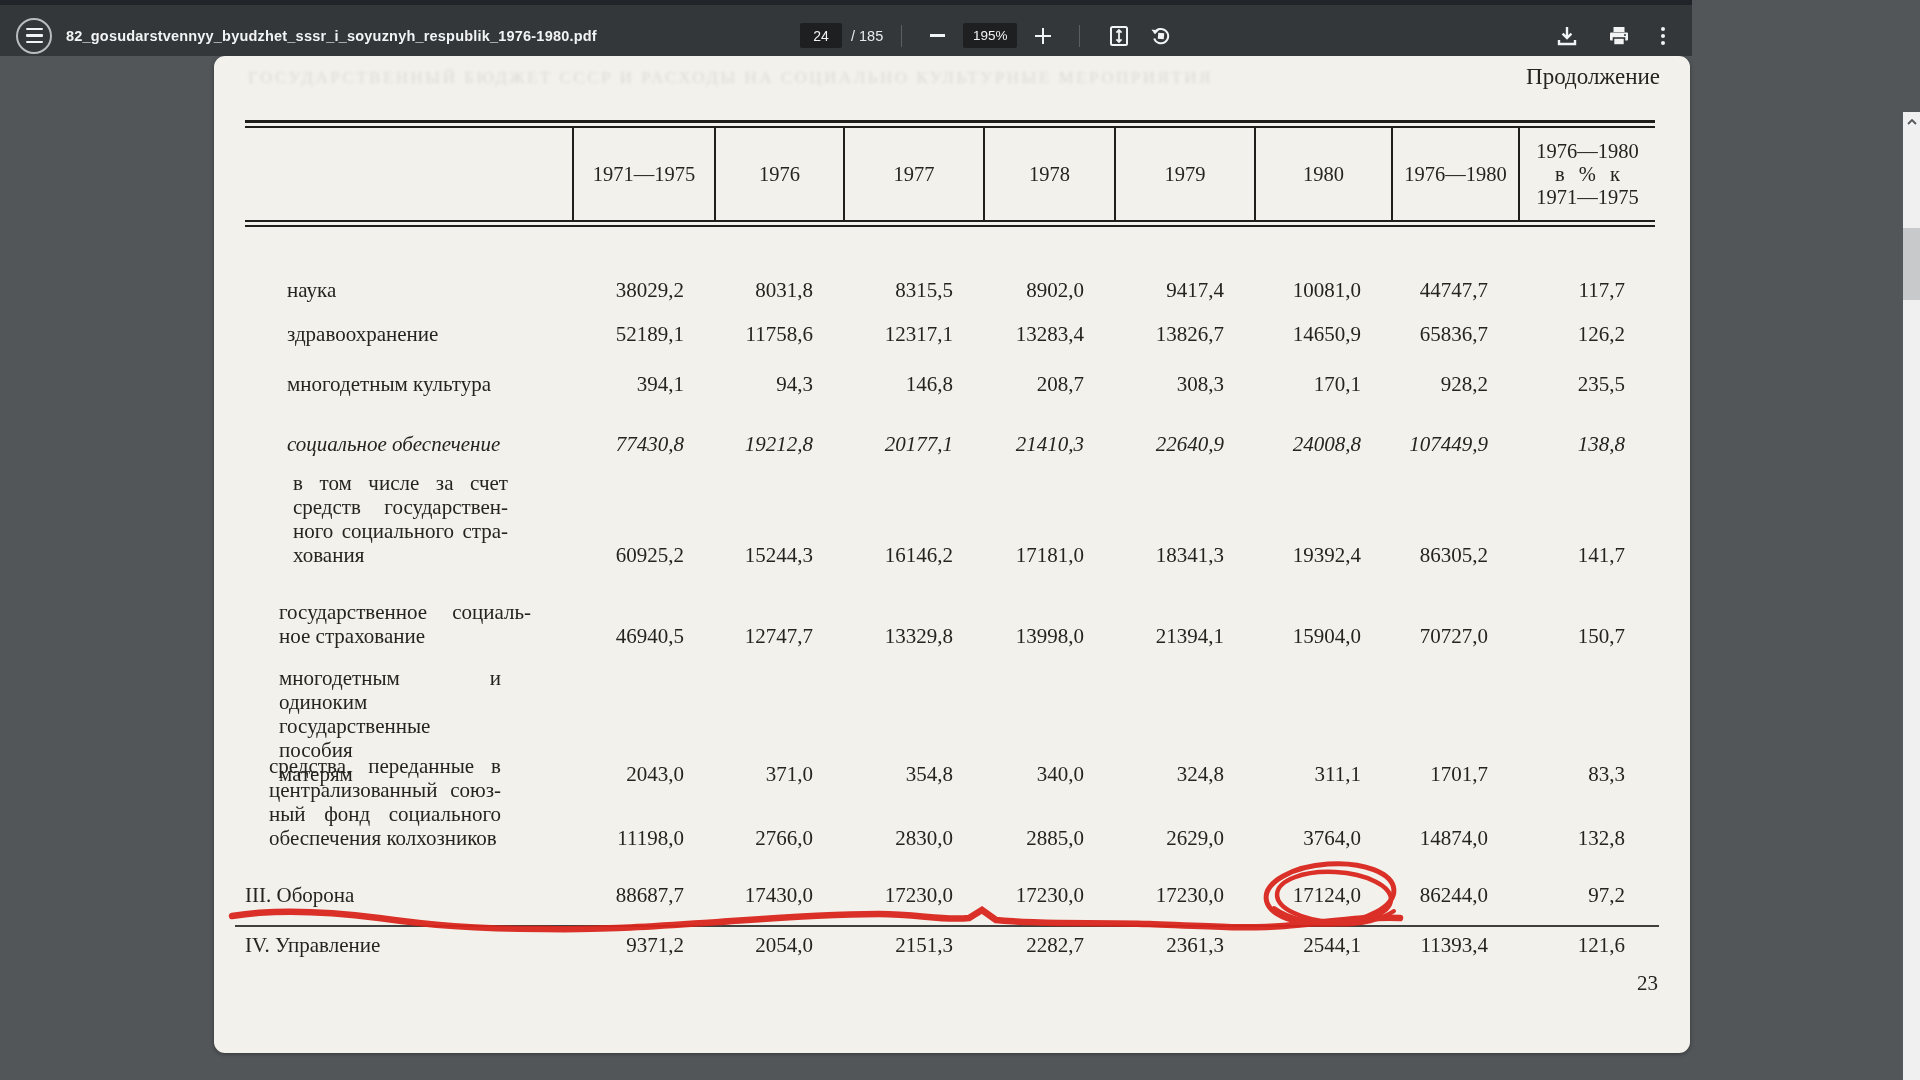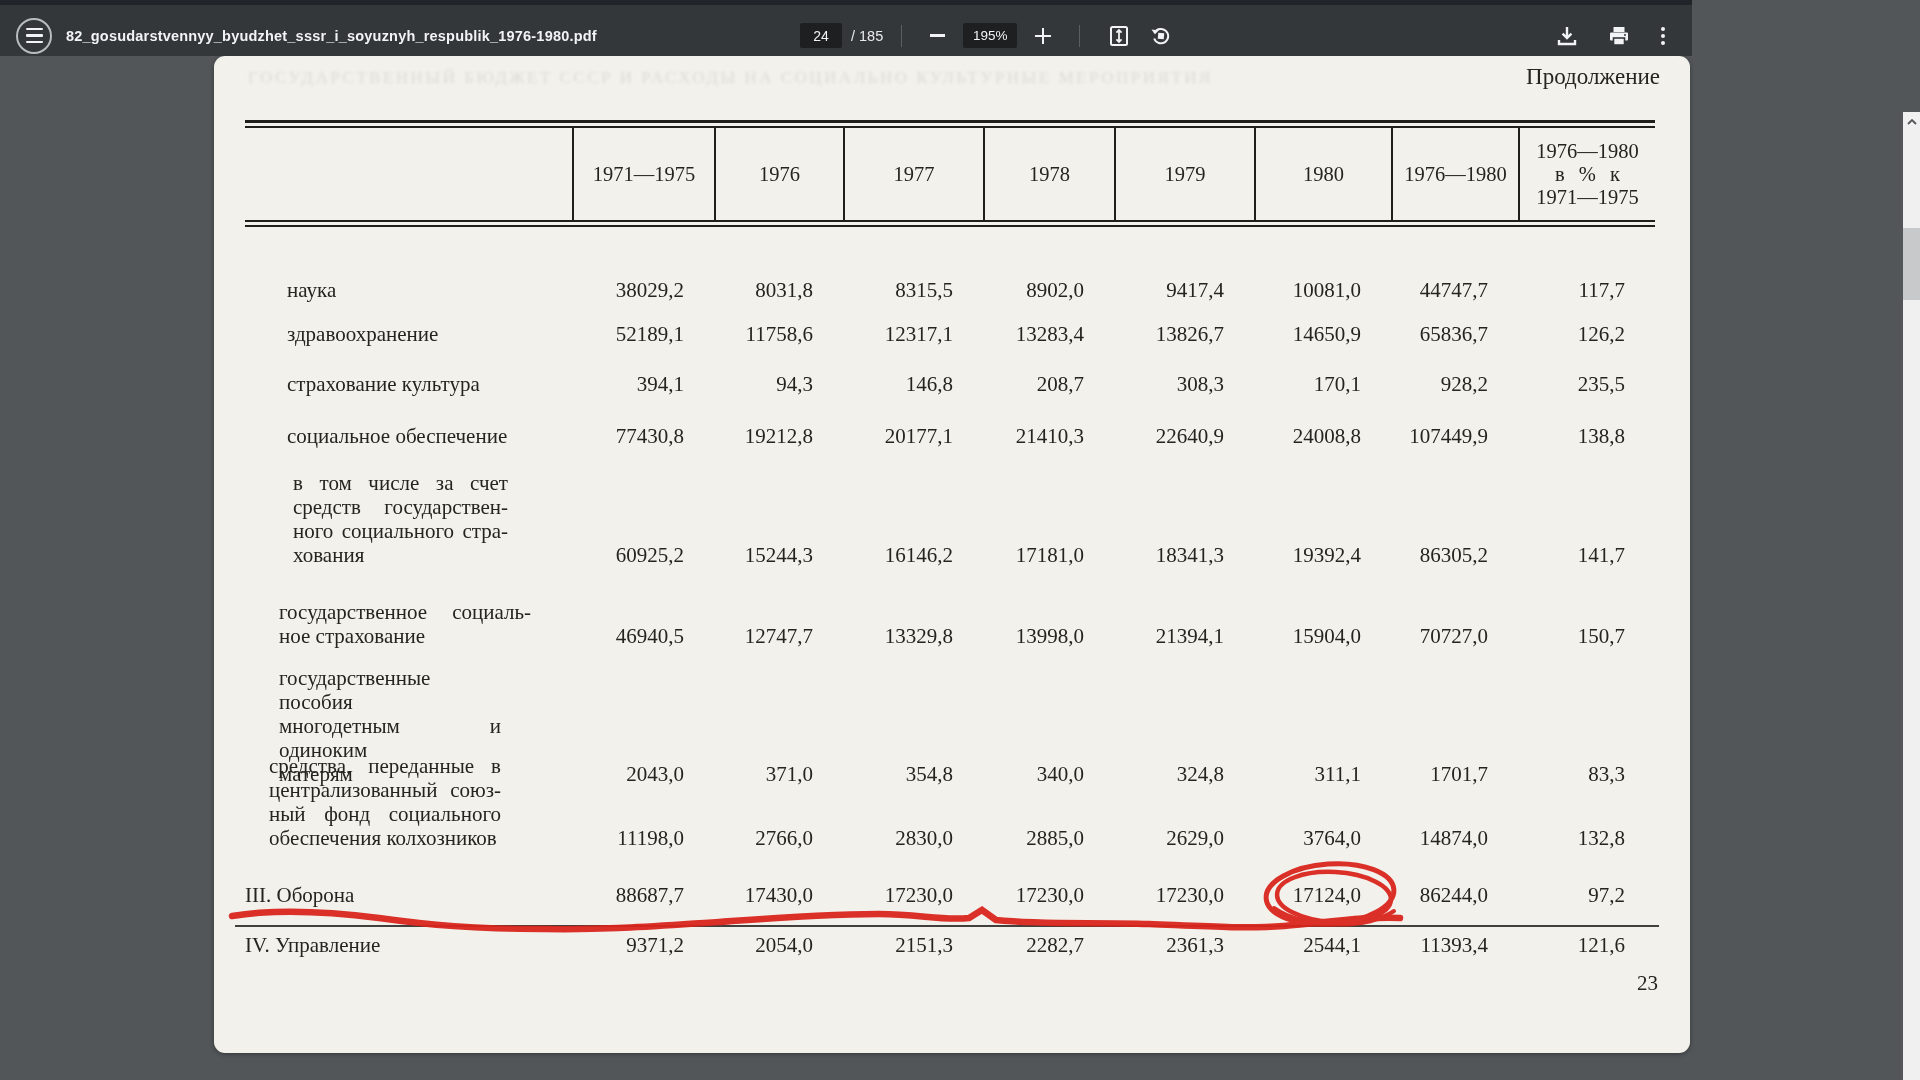--- a/index.html
+++ b/index.html
@@ -222,33 +222,33 @@
             <div class="ncell">12317,1</div>
             <div class="ncell">13283,4</div>
             <div class="ncell">13826,7</div>
             <div class="ncell">14650,9</div>
             <div class="ncell">65836,7</div>
             <div class="ncell">126,2</div>
           </div>
           <div class="trow grid9" style="top: 252px;">
             <div class="lcell" style="padding-left: 42px;">
               <div>
-                <div class="lline">страхование культура</div>
+                <div class="lline">многодетным культура</div>
               </div>
             </div>
             <div class="ncell">394,1</div>
             <div class="ncell">94,3</div>
             <div class="ncell">146,8</div>
             <div class="ncell">208,7</div>
             <div class="ncell">308,3</div>
             <div class="ncell">170,1</div>
             <div class="ncell">928,2</div>
             <div class="ncell">235,5</div>
           </div>
-          <div class="trow grid9" style="top: 304px;">
+          <div class="trow grid9" style="top: 312px; font-style: italic;">
             <div class="lcell" style="padding-left: 42px;">
               <div>
                 <div class="lline">социальное обеспечение</div>
               </div>
             </div>
             <div class="ncell">77430,8</div>
             <div class="ncell">19212,8</div>
             <div class="ncell">20177,1</div>
             <div class="ncell">21410,3</div>
             <div class="ncell">22640,9</div>
@@ -286,22 +286,22 @@
             <div class="ncell">13329,8</div>
             <div class="ncell">13998,0</div>
             <div class="ncell">21394,1</div>
             <div class="ncell">15904,0</div>
             <div class="ncell">70727,0</div>
             <div class="ncell">150,7</div>
           </div>
           <div class="trow grid9" style="top: 546px;">
             <div class="lcell" style="padding-left: 34px;">
               <div style="width: 222px;">
+                <div class="lline just">многодетным и одиноким</div>
                 <div class="lline just">государственные пособия</div>
-                <div class="lline just">многодетным и одиноким</div>
                 <div class="lline">матерям</div>
               </div>
             </div>
             <div class="ncell">2043,0</div>
             <div class="ncell">371,0</div>
             <div class="ncell">354,8</div>
             <div class="ncell">340,0</div>
             <div class="ncell">324,8</div>
             <div class="ncell">311,1</div>
             <div class="ncell">1701,7</div>

